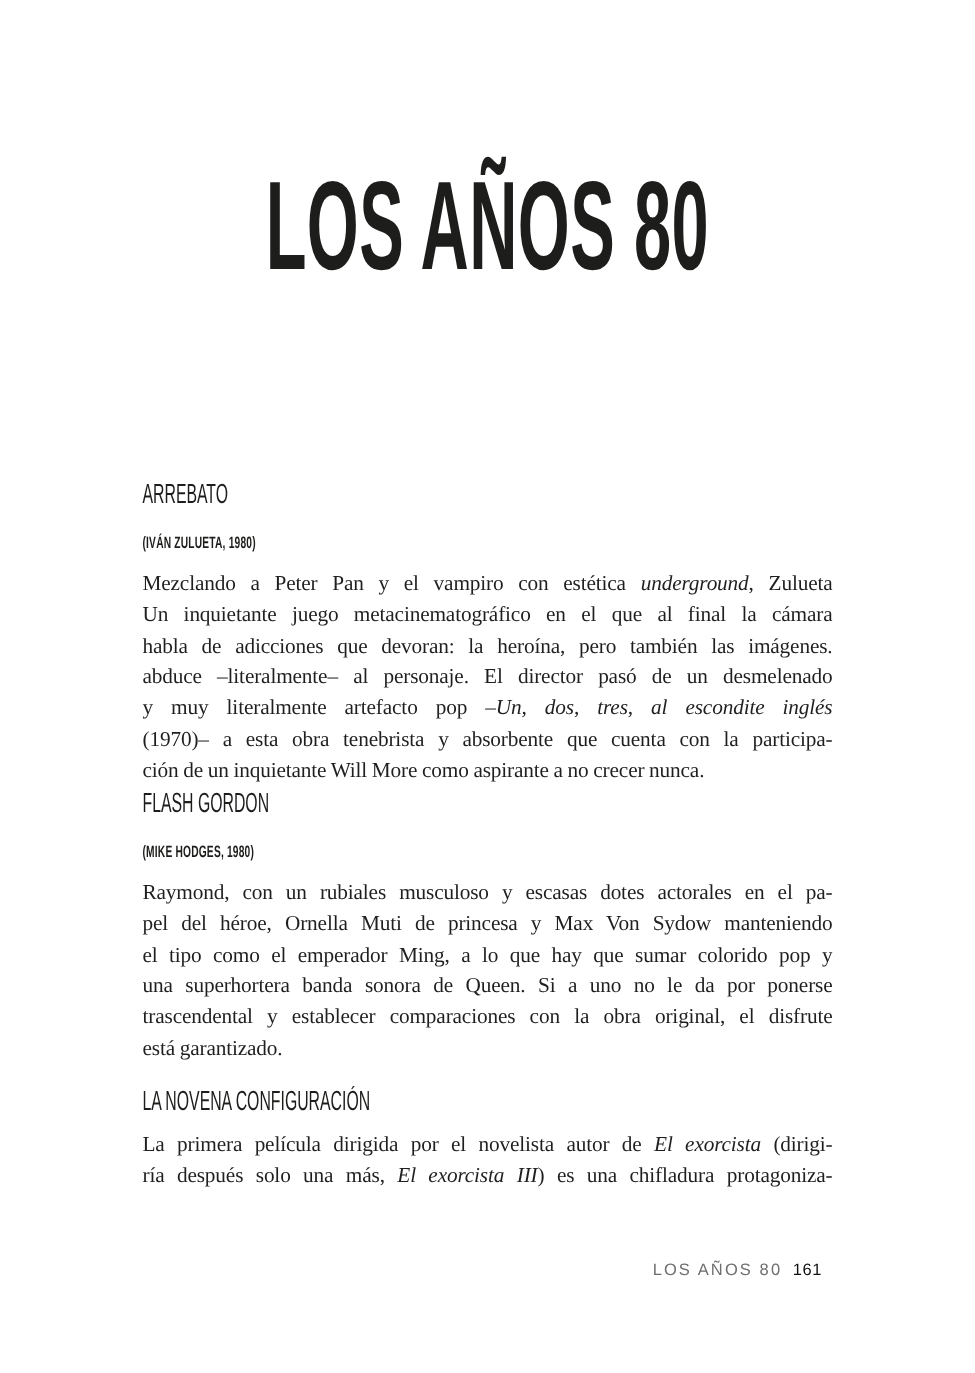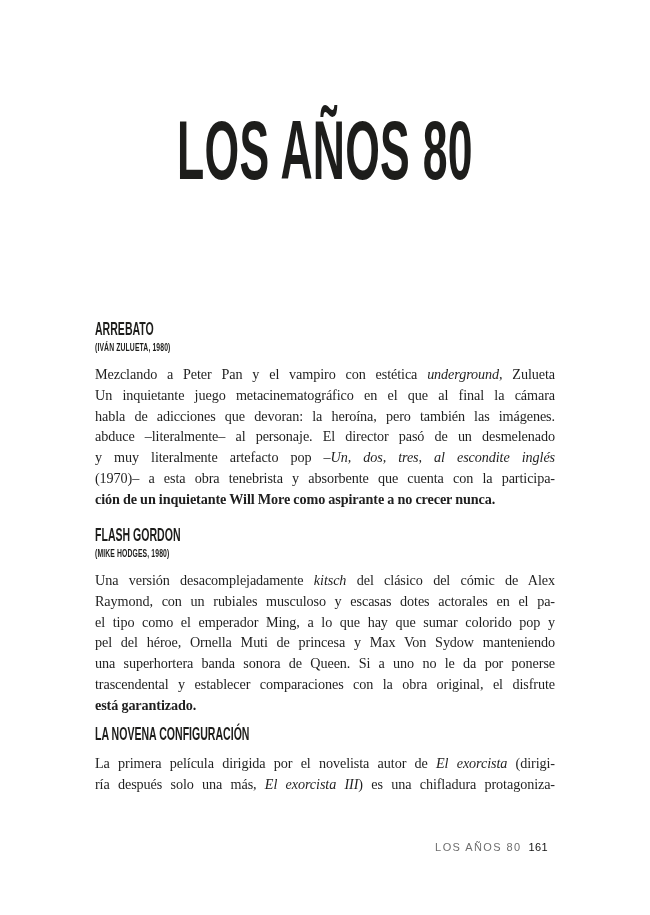--- a/index.html
+++ b/index.html
@@ -45,33 +45,33 @@
     left:95px;top:0;
     width:460px;height:915px;
   }
   .section{position:absolute;left:0;width:460px;}
   .section-0{top:318px;}
   .section-1{top:524px;}
   .section-2{top:723px;}
   .sec-title{
     margin:0;
     font-family:"Liberation Sans", sans-serif;
-    font-weight:bold;
+    font-weight:normal;
     font-size:18.5px;
     line-height:21px;
     color:var(--ink);
   }
   .sec-title .inner{
     display:inline-block;
     transform:scaleX(0.57);
     transform-origin:left center;
     white-space:nowrap;
   }
   .sec-credit{
-    margin-top:1px;
+    margin-top:16px;
     font-family:"Liberation Sans", sans-serif;
     font-weight:bold;
     font-size:11px;
     line-height:15px;
     color:var(--ink);
   }
   .sec-credit .inner{
     display:inline-block;
     transform:scaleX(0.62);
     transform-origin:left center;
@@ -88,21 +88,20 @@
   }
   .line{
     text-align:justify;
     text-align-last:justify;
     height:20.8px;
     overflow:hidden;
   }
   .line.last{
     text-align:right;
     text-align-last:left;
-    font-weight:bold;
   }
   .line i{}
   
   .footer{
     position:absolute;
     top:841px;right:102px;
     display:flex;
     align-items:baseline;
     gap:7px;
     font-family:"Liberation Sans", sans-serif;
@@ -140,24 +139,23 @@
           <div class="line"><span>abduce –literalmente– al personaje. El director pasó de un desmelenado</span></div>
           <div class="line"><span>y muy literalmente artefacto pop –</span><i>Un, dos, tres, al escondite inglés</i></div>
           <div class="line"><span>(1970)– a esta obra tenebrista y absorbente que cuenta con la participa-</span></div>
           <div class="line last"><span>ción de un inquietante Will More como aspirante a no crecer nunca.</span></div>
         </div>
       </section>
       <section class="section section-1">
         <h2 class="sec-title"><span class="inner">FLASH GORDON</span></h2>
         <div class="sec-credit"><span class="inner">(MIKE HODGES, 1980)</span></div>
         <div class="sec-body">
-          <div class="line"><span>Una versión desacomplejadamente </span><i>kitsch</i><span> del clásico del cómic de Alex</span></div>
           <div class="line"><span>Raymond, con un rubiales musculoso y escasas dotes actorales en el pa-</span></div>
+          <div class="line"><span>pel del héroe, Ornella Muti de princesa y Max Von Sydow manteniendo</span></div>
           <div class="line"><span>el tipo como el emperador Ming, a lo que hay que sumar colorido pop y</span></div>
-          <div class="line"><span>pel del héroe, Ornella Muti de princesa y Max Von Sydow manteniendo</span></div>
           <div class="line"><span>una superhortera banda sonora de Queen. Si a uno no le da por ponerse</span></div>
           <div class="line"><span>trascendental y establecer comparaciones con la obra original, el disfrute</span></div>
           <div class="line last"><span>está garantizado.</span></div>
         </div>
       </section>
       <section class="section section-2">
         <h2 class="sec-title"><span class="inner">LA NOVENA CONFIGURACIÓN</span></h2>
         <div class="sec-body">
           <div class="line"><span>La primera película dirigida por el novelista autor de </span><i>El exorcista</i><span> (dirigi-</span></div>
           <div class="line"><span>ría después solo una más, </span><i>El exorcista III</i><span>) es una chifladura protagoniza-</span></div>

